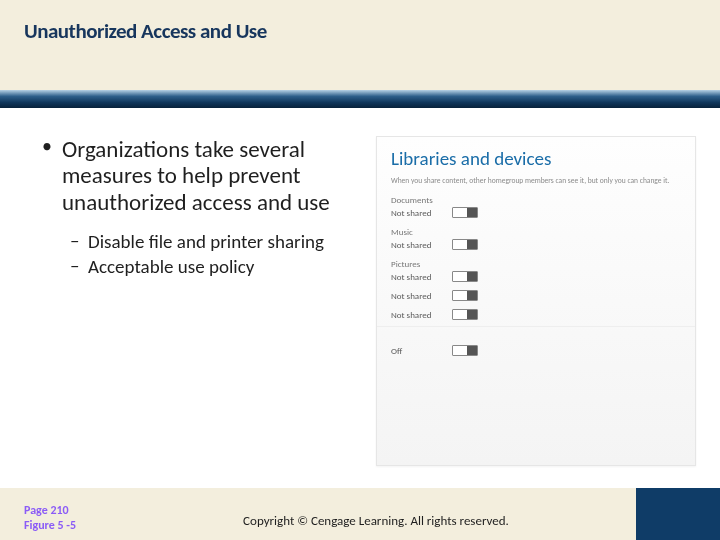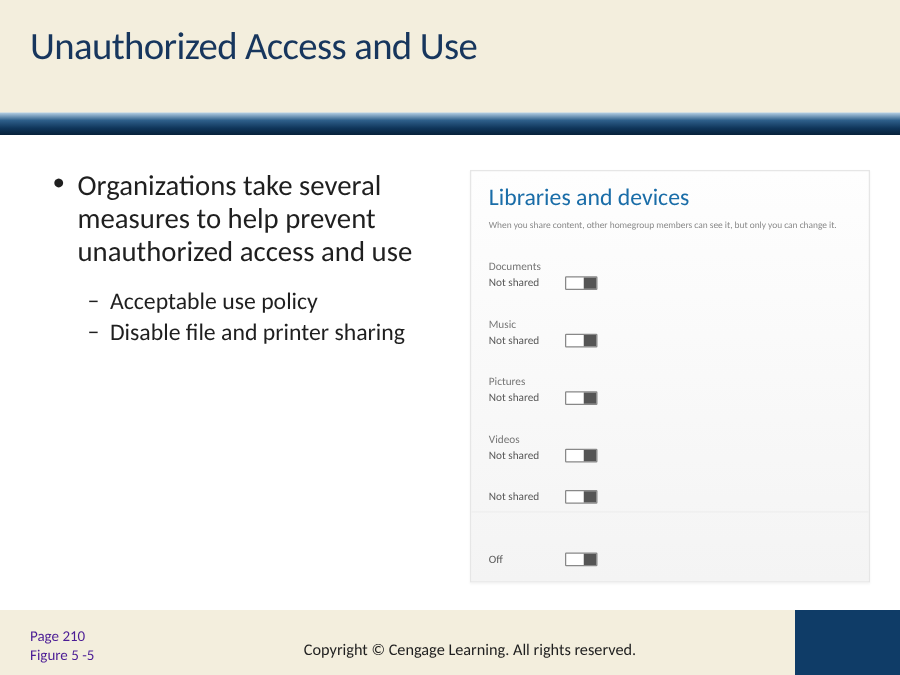--- a/index.html
+++ b/index.html
@@ -8,22 +8,22 @@
     font-family: Calibri, "Segoe UI", Arial, sans-serif;
     background: #f3eedd;
     position: relative;
     overflow: hidden;
   }
   .title-area {
     padding: 18px 0 0 24px;
     height: 80px;
   }
   .title {
-    font-size: 31px;
-    font-weight: 400;
+    font-size: 21px;
+    font-weight: 700;
     color: #17365d;
     letter-spacing: -0.5px;
   }
   .title-bar {
     margin-top: 10px;
     width: 100%;
     height: 18px;
     background: linear-gradient(180deg, #b7d2e6 0%, #2e5f8a 35%, #0f355a 70%, #07213a 100%);
   }
   .content-area {
@@ -59,21 +59,21 @@
     width: 320px; height: 330px;
     background: linear-gradient(180deg, #fefefe 0%, #f4f4f4 100%);
     border: 1px solid #e6e6e6;
     box-shadow: 0 1px 2px rgba(0,0,0,0.05);
     overflow: hidden;
   }
   .section { padding: 10px 14px 6px 14px; border-bottom: 1px solid #eee; }
   .section:last-child { border-bottom: none; }
   .section-title { color: #1a6da8; font-size: 19px; font-weight: 400; margin-bottom: 6px; }
   .section-desc { color: #8a8a8a; font-size: 7.5px; line-height: 1.3; }
-  .share-item { margin-top: 22px; }
+  .share-item { margin-top: 8px; }
   .share-label { color: #777; font-size: 9px; margin-bottom: 2px; }
   .share-row { display: flex; align-items: center; gap: 6px; }
   .share-status { color: #5a5a5a; font-size: 9px; width: 55px; }
   .toggle {
     width: 26px; height: 11px; border: 1px solid #888; background: #fff;
     position: relative; border-radius: 1px;
   }
   .toggle .knob {
     position: absolute; height: 100%; width: 10px; background: #555;
     right: 0; top: 0;
@@ -81,21 +81,21 @@
   .footer-bar {
     position: absolute; bottom: 0; left: 0; width: 100%; height: 52px;
     background: #f3eedd;
   }
   .footer-accent {
     position: absolute; right: 0; bottom: 0; width: 84px; height: 52px;
     background: #0f3c67;
   }
   .page-ref {
     position: absolute; left: 24px; bottom: 8px;
-    font-size: 12px; line-height: 1.2; color: #4c1d95;
+    font-size: 12px; line-height: 1.2; color: #8b5cf6; font-weight: bold;
   }
   .copyright {
     position: absolute; left: 16px; width: 100%; bottom: 12px;
     text-align: center; font-size: 13px; color: #1f1f1f;
   }
 </style>
 </head>
 <body>
 
 <div class="title-area">
@@ -103,24 +103,24 @@
 </div>
 <div class="title-bar"></div>
 
 <div class="content-area">
   <div class="text-col">
     <ul class="main">
       <li>
         <div class="bullet-text">Organizations take several measures to help prevent unauthorized access and use</div>
         <ul class="sub">
           <li>
-            <div class="sub-text">Acceptable use policy</div>
+            <div class="sub-text">Disable file and printer sharing</div>
           </li>
           <li>
-            <div class="sub-text">Disable file and printer sharing</div>
+            <div class="sub-text">Acceptable use policy</div>
           </li>
         </ul>
       </li>
     </ul>
   </div>
 
   <div class="image-col">
     <div class="win-card">
       <div class="section">
         <div class="section-title">Libraries and devices</div>
@@ -147,21 +147,20 @@
         <div class="share-item">
           <div class="share-label">Pictures</div>
           <div class="share-row">
             <div class="share-status">Not shared</div>
             <div class="toggle">
                 <div class="knob"></div>
               </div>
           </div>
         </div>
         <div class="share-item">
-          <div class="share-label">Videos</div>
           <div class="share-row">
             <div class="share-status">Not shared</div>
             <div class="toggle">
                 <div class="knob"></div>
               </div>
           </div>
         </div>
         <div class="share-item">
           <div class="share-row">
             <div class="share-status">Not shared</div>

